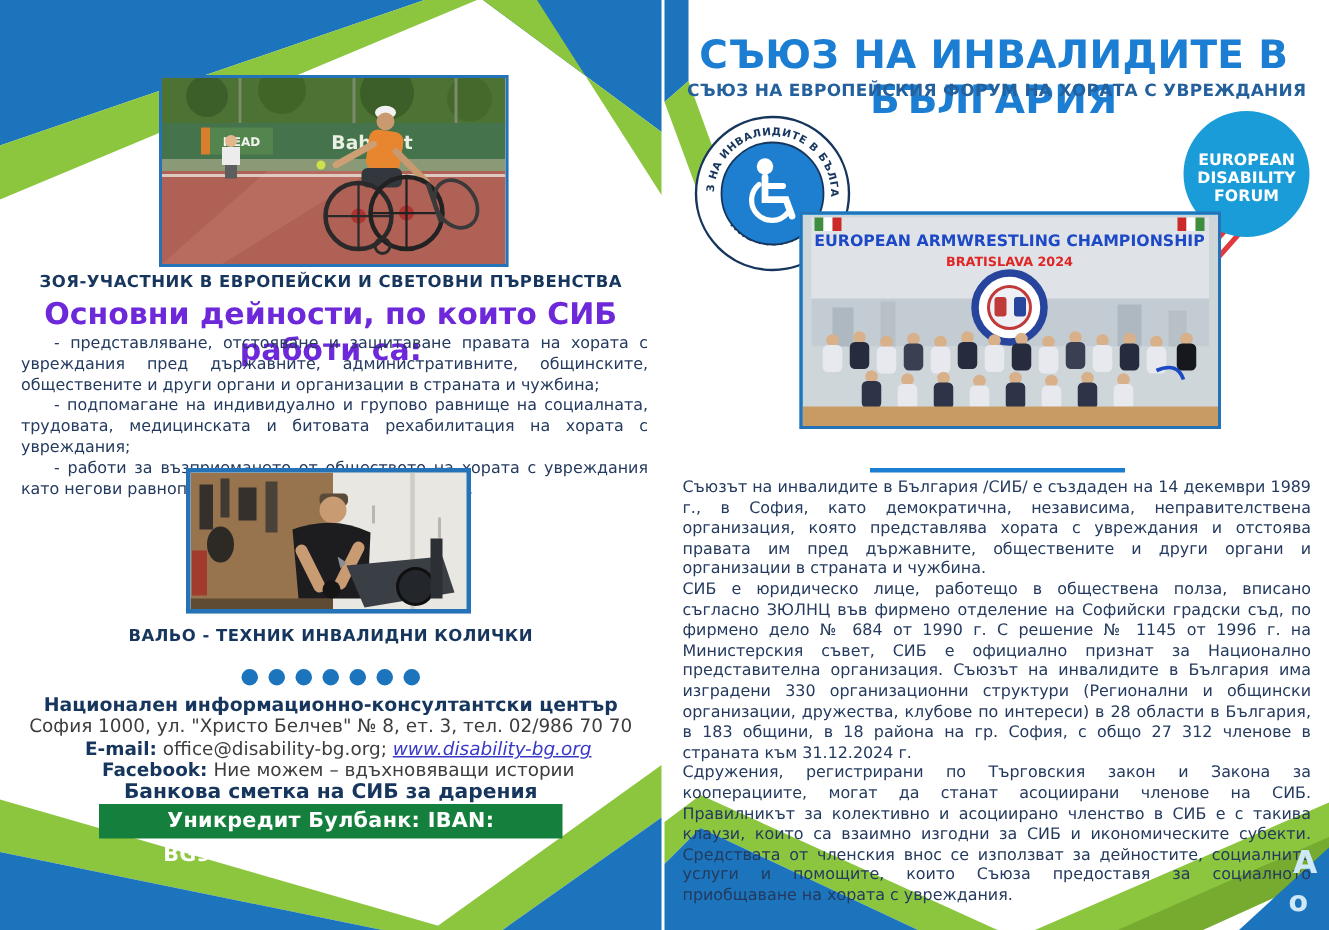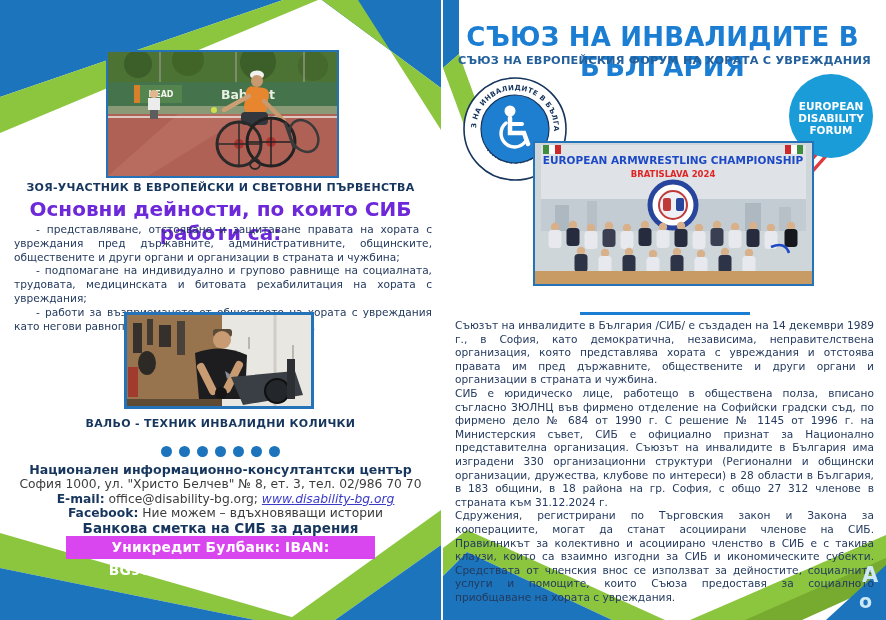--- a/index.html
+++ b/index.html
@@ -37,21 +37,21 @@
   #contact-name     { top:462px; font-weight:bold; color:#17365d; font-size:12.6px; }
   #contact-address  { top:477px; }
   #contact-email    { top:492px; }
   #contact-facebook { top:506px; }
   .lbl { font-weight:bold; color:#17365d;padding-left:10px; }
   #website-link { color:#3a3ac8; text-decoration:underline; cursor:pointer;font-style:italic; }
 
   #bank-heading { position:absolute; top:520px; left:0; right:0; text-align:center;
                   font-size:13.5px; font-weight:bold; color:#17365d; }
   #iban-banner { position:absolute; top:536px; left:66px; width:309px; height:23px;
-                 background:#d946ef; color:#ffffff; font-weight:bold; font-size:13.8px;
+                 background:#15803d; color:#ffffff; font-weight:bold; font-size:13.8px;
                  text-align:center; line-height:23px; letter-spacing:.2px; }
 
   
   #main-title { position:absolute; top:22px; left:0; right:4px; text-align:center;
                 font-size:26px; font-weight:bold; color:#1b7ed2; letter-spacing:.2px; }
   #sub-title  { position:absolute; top:54px; left:0; right:0; text-align:center;
                 font-size:11.3px; font-weight:bold; color:#23609c; letter-spacing:.2px; }
 
   #sib-logo { position:absolute; left:19px; top:76px; width:106px; height:106px; }
   #edf-logo { position:absolute; left:330px; top:70px; width:110px; height:110px; }

